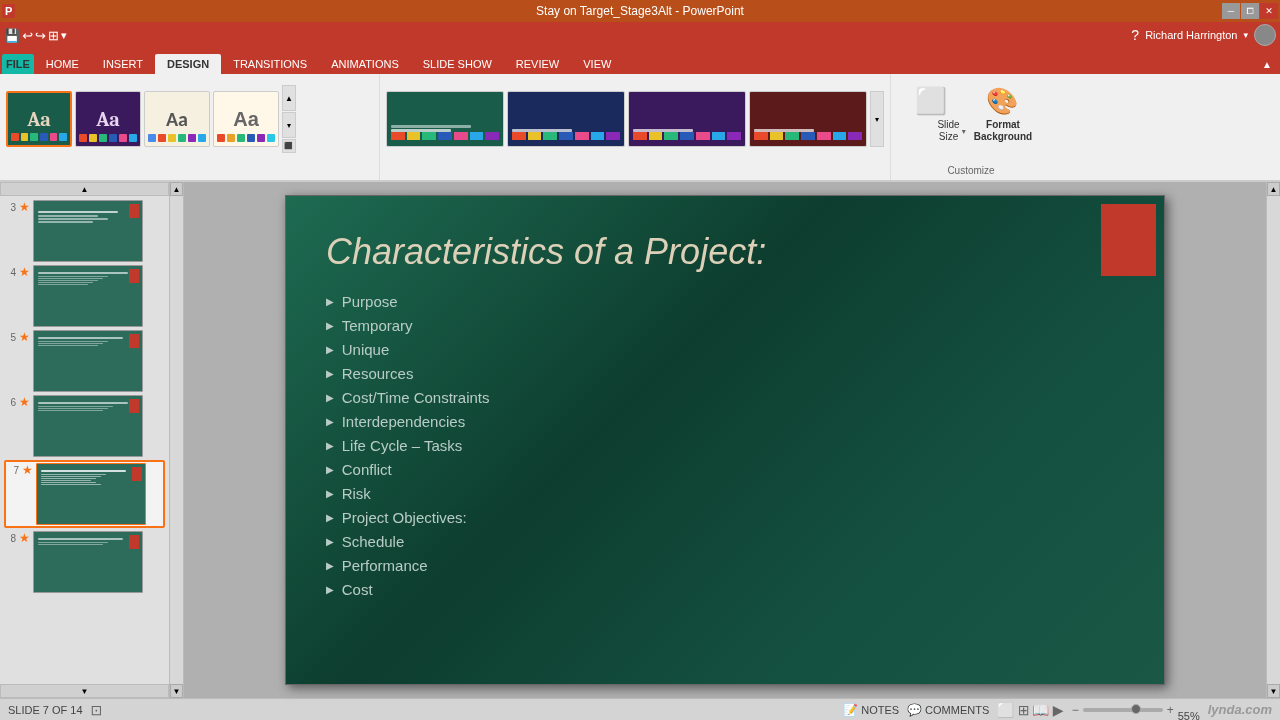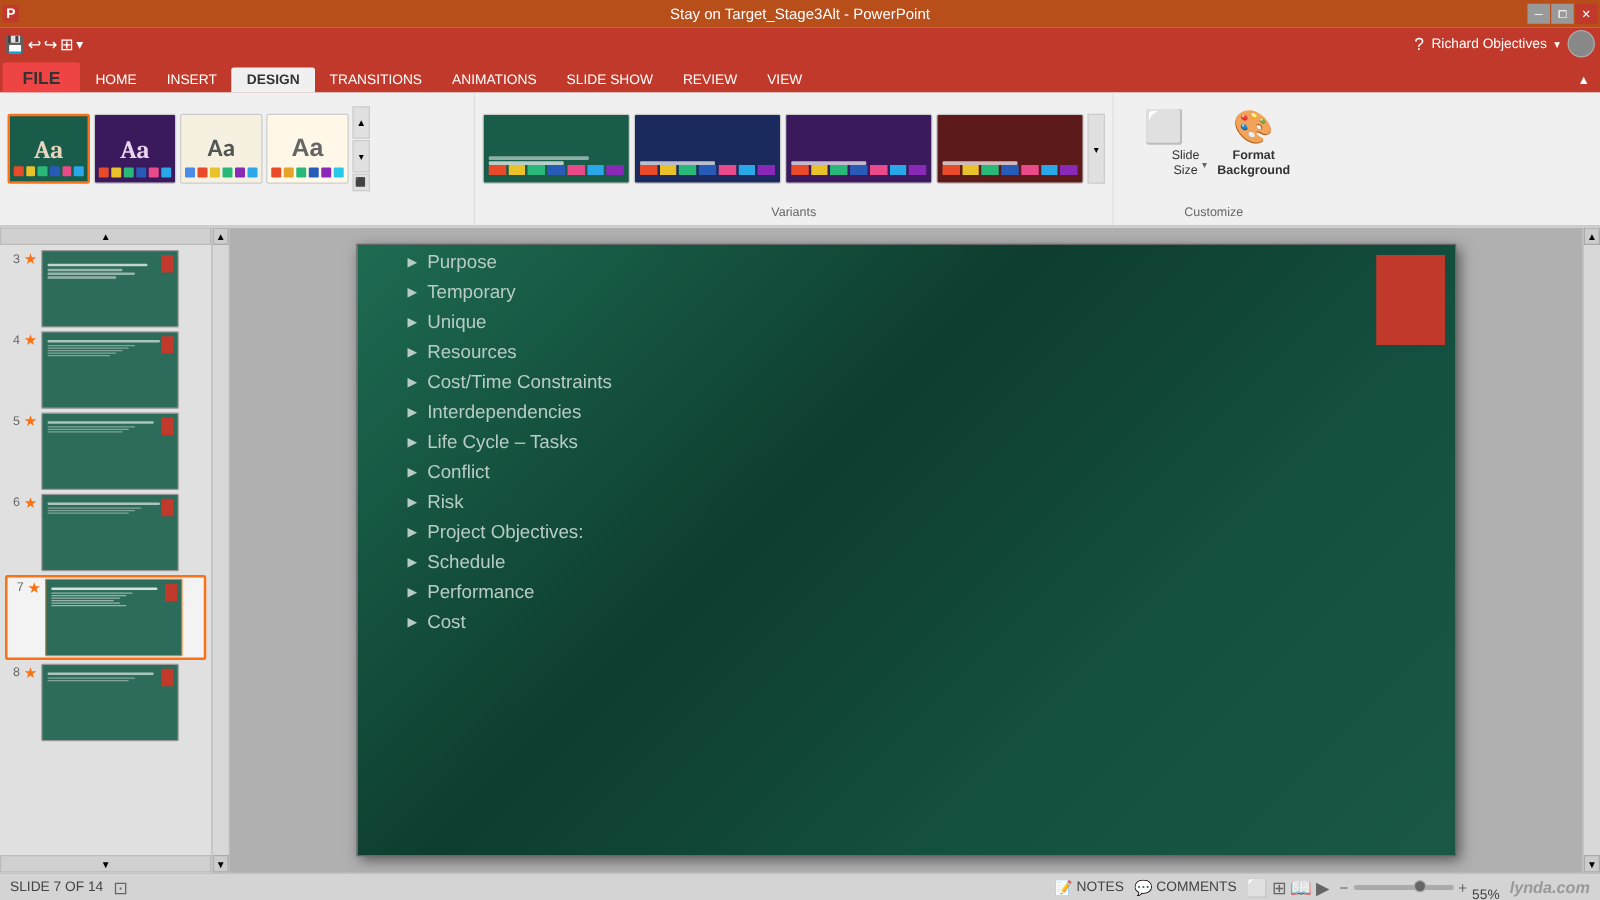--- a/index.html
+++ b/index.html
@@ -23,28 +23,28 @@
 <div style="background:#c0392b; height:26px; display:flex; align-items:center; justify-content:space-between; padding:0 4px;">
   <div style="display:flex; align-items:center; gap:2px;">
     <button style="background:transparent;border:none;color:white;cursor:pointer;font-size:13px;">💾</button>
     <button style="background:transparent;border:none;color:white;cursor:pointer;font-size:13px;">↩</button>
     <button style="background:transparent;border:none;color:white;cursor:pointer;font-size:13px;">↪</button>
     <button style="background:transparent;border:none;color:white;cursor:pointer;font-size:13px;">⊞</button>
     <button style="background:transparent;border:none;color:white;cursor:pointer;font-size:11px;">▾</button>
   </div>
   <div style="display:flex; align-items:center; gap:6px;">
     <span style="color:white; font-size:14px;">?</span>
-    <span style="color:white; font-size:11px;">Richard Objectives</span>
+    <span style="color:white; font-size:11px;">Richard Harrington</span>
     <span style="color:white; font-size:9px;">▾</span>
     <div style="width:22px;height:22px;background:#888;border-radius:50%;border:1px solid #aaa;"></div>
   </div>
 </div>
 
 <div style="background:#c0392b; height:26px; display:flex; align-items:flex-end; padding-left:2px;">
-  <div style="padding:4px 16px; font-size:14px; background:#ef4444; color:#333; font-weight:bold; border-radius:2px 2px 0 0; cursor:pointer;">FILE</div>
+  <div style="padding:4px 4px; font-size:11px; background:#14b8a6; color:#333; font-weight:bold; border-radius:2px 2px 0 0; cursor:pointer;">FILE</div>
   <div style="padding:4px 12px; font-size:11px; color:white; cursor:pointer;">HOME</div>
   <div style="padding:4px 12px; font-size:11px; color:white; cursor:pointer;">INSERT</div>
   <div style="padding:4px 12px; font-size:11px; background:#f0f0f0; color:#333; font-weight:bold; border-radius:2px 2px 0 0; cursor:pointer;">DESIGN</div>
   <div style="padding:4px 12px; font-size:11px; color:white; cursor:pointer;">TRANSITIONS</div>
   <div style="padding:4px 12px; font-size:11px; color:white; cursor:pointer;">ANIMATIONS</div>
   <div style="padding:4px 12px; font-size:11px; color:white; cursor:pointer;">SLIDE SHOW</div>
   <div style="padding:4px 12px; font-size:11px; color:white; cursor:pointer;">REVIEW</div>
   <div style="padding:4px 12px; font-size:11px; color:white; cursor:pointer;">VIEW</div>
   <div style="flex:1;"></div>
   <div style="padding:4px 8px; color:white; font-size:10px; cursor:pointer;">▲</div>
@@ -162,21 +162,20 @@
           <div style="flex:1;background:#285ab8;"></div>
           <div style="flex:1;background:#e84a8a;"></div>
           <div style="flex:1;background:#28a8e8;"></div>
           <div style="flex:1;background:#8a28b8;"></div>
         </div>
         <div style="position:absolute;bottom:14px;left:4px;width:60px;height:3px;background:rgba(255,255,255,0.7);border-radius:1px;"></div>
       </div>
 
       <div style="width:14px;height:56px;background:#e0e0e0;border:1px solid #ccc;cursor:pointer;display:flex;align-items:center;justify-content:center;font-size:8px;">▾</div>
     </div>
-    <span style="font-size:10px;color:#666;text-align:center;position:absolute;bottom:4px;left:0;right:0;">Variants</span>
   </div>
 
   <div style="display:flex;flex-direction:column;padding:4px 12px 20px;position:relative;min-width:160px;">
     <div style="display:flex;gap:8px;flex:1;align-items:flex-start;padding-top:4px;">
 
       <div style="display:flex;flex-direction:column;align-items:center;cursor:pointer;padding:4px;border-radius:2px;width:58px;">
         <div style="font-size:26px;margin-bottom:2px;">⬜</div>
         <div style="display:flex;align-items:center;gap:2px;margin-left:39px;">
           <span style="font-size:10px;color:#333;text-align:center;line-height:1.2;">Slide<br>Size</span>
           <span style="font-size:8px;color:#666;">▾</span>
@@ -296,20 +295,21 @@
     <button style="height:14px;background:#ccc;border:1px solid #aaa;cursor:pointer;font-size:8px;">▲</button>
     <div style="flex:1;"></div>
     <button style="height:14px;background:#ccc;border:1px solid #aaa;cursor:pointer;font-size:8px;">▼</button>
   </div>
 
   <div style="flex:1;background:#b0b0b0;display:flex;align-items:center;justify-content:center;">
     <div style="width:880px;height:490px;background:linear-gradient(135deg, #1e6b52 0%, #0d3d2e 40%, #145040 70%, #1a5845 100%);border:1px solid #666;box-shadow:3px 3px 10px rgba(0,0,0,0.5);position:relative;overflow:hidden;">
 
       <div style="position:absolute;top:8px;right:8px;width:55px;height:72px;background:#c0392b;"></div>
 
+      <div style="color:#ddd0b8;font-size:36px;font-family:'Trebuchet MS',sans-serif;padding:35px 40px 15px;font-style:italic;font-weight:normal;">Characteristics of a Project:</div>
 
       <div style="padding:5px 40px 10px;">
         <div style="display:flex;align-items:flex-start;gap:8px;margin-bottom:7px;color:#b8ccc5;font-family:'Trebuchet MS',sans-serif;font-size:15px;">
           <span style="color:#b8ccc5;font-size:10px;margin-top:3px;">▶</span>
           <span>Purpose</span>
         </div>
         <div style="display:flex;align-items:flex-start;gap:8px;margin-bottom:7px;color:#b8ccc5;font-family:'Trebuchet MS',sans-serif;font-size:15px;">
           <span style="color:#b8ccc5;font-size:10px;margin-top:3px;">▶</span>
           <span>Temporary</span>
         </div>

